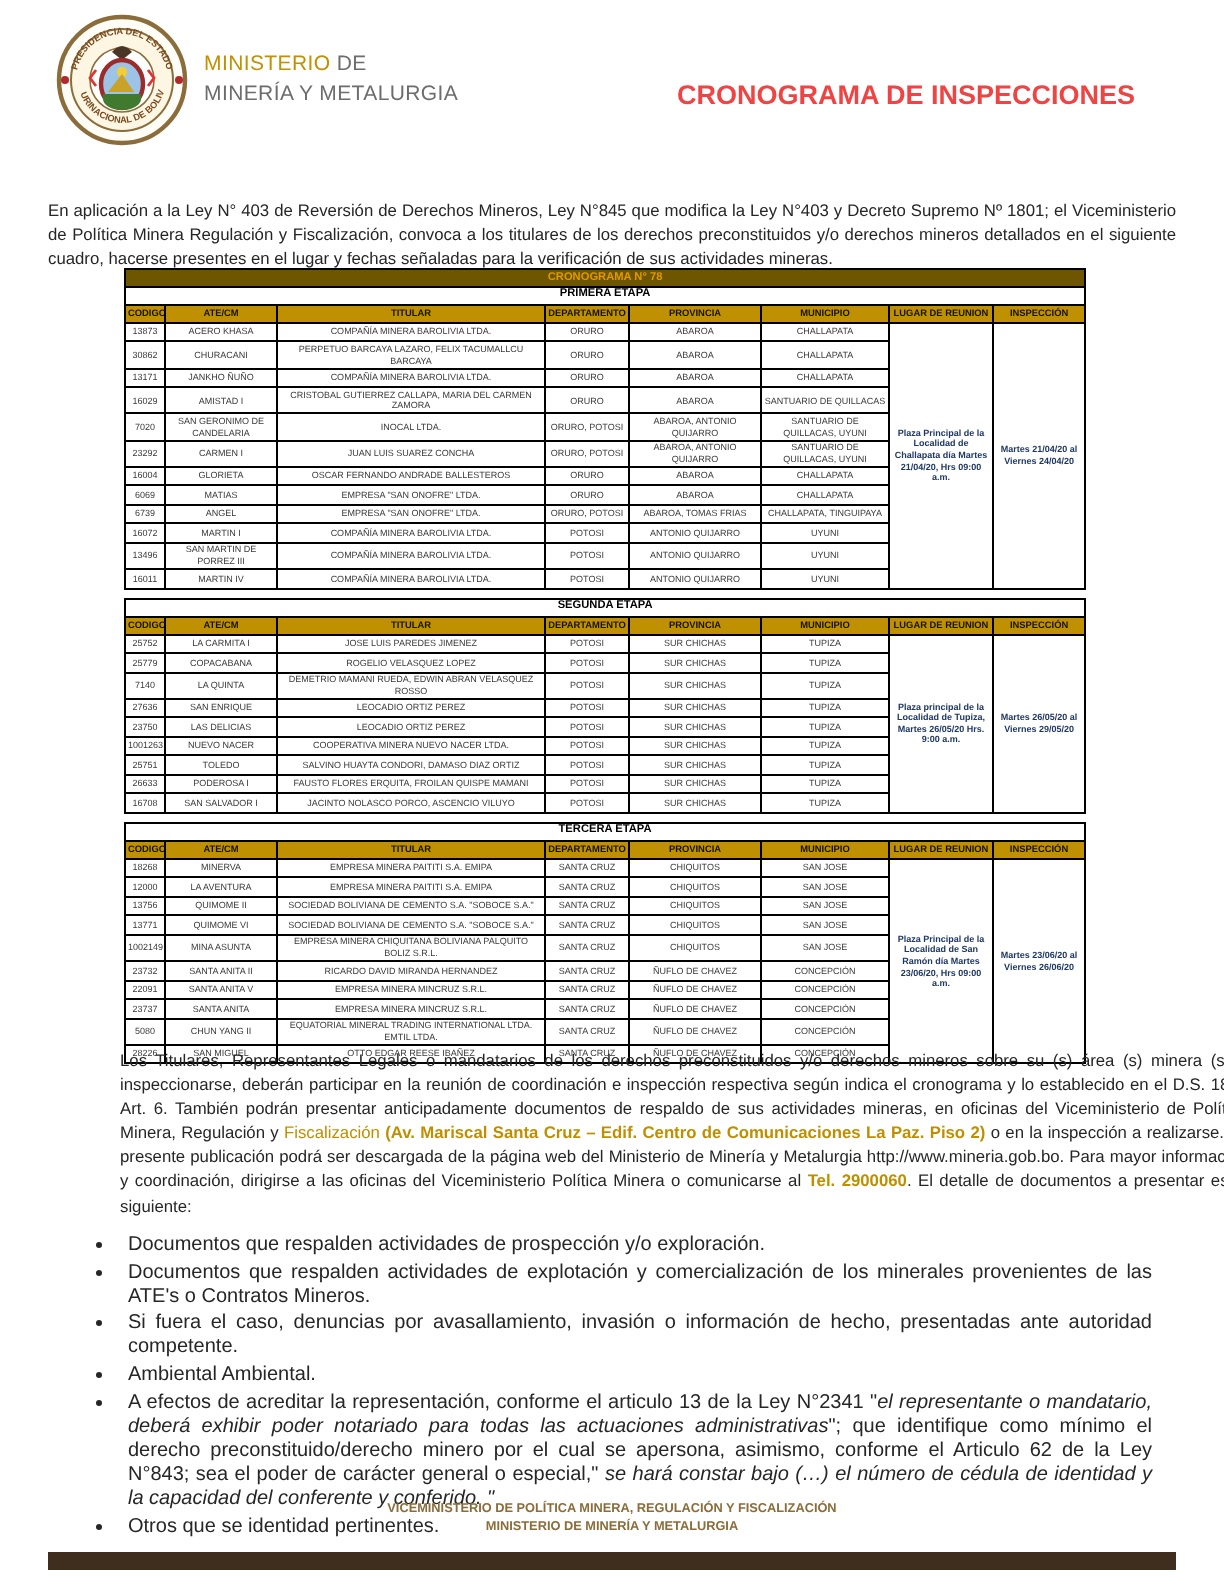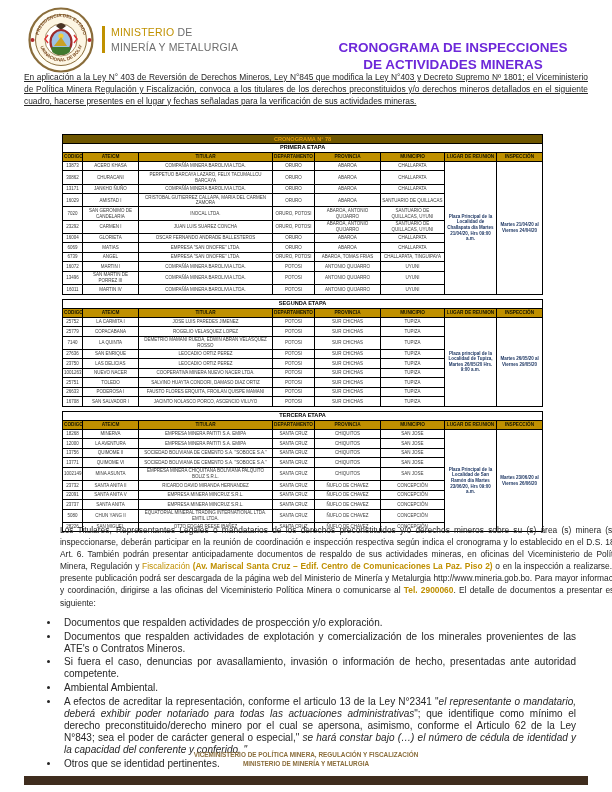--- a/index.html
+++ b/index.html
@@ -2,32 +2,32 @@
 <html><head>
 <meta charset="utf-8">
 <style>
   html,body{margin:0;padding:0;background:#e8e8e8;}
   *{box-sizing:border-box;}
   .page{position:relative;width:612px;height:792px;margin:0 auto;background:#fff;overflow:hidden;
         font-family:"Liberation Sans", sans-serif;color:#262626;}
 
   
   .seal{position:absolute;left:28px;top:5px;}
-  .wordmark{position:absolute;left:102px;top:26px;display:flex;align-items:stretch;}
+  .wordmark{position:absolute;left:102px;top:26px;display:flex;align-items:stretch;flex-direction:column;}
   .gold-bar{width:3px;background:#c09100;margin-right:6px;}
   .wm-line1{font-size:10.5px;letter-spacing:.2px;}
   .wm-line1 .gold{color:#c09100;}
   .wm-line1 .gray, .wm-line2{color:#6d6d6d;}
   .wm-line2{font-size:10.5px;margin-top:3px;letter-spacing:.2px;}
   .doc-title{position:absolute;left:318px;top:39px;width:270px;text-align:center;
-             font-weight:bold;font-size:13.5px;line-height:17px;color:#6d28d9;}
+             font-weight:bold;font-size:13.5px;line-height:17px;color:#ef4444;}
 
   
-  .intro{position:absolute;left:24px;top:72px;width:564px;font-size:8.4px;line-height:11.8px;
-         text-align:justify;text-decoration:underline;}
+  .intro{position:absolute;left:24px;top:100px;width:564px;font-size:8.4px;line-height:11.8px;
+         text-align:justify;}
 
   
   #tables{position:absolute;left:0;top:134px;width:612px;}
   table.tbl{border-collapse:collapse;table-layout:fixed;width:466px;margin:0 0 4px 62px;
             font-size:4.5px;color:#3a3a3a;}
   table.tbl td{border:0.8px solid #000;text-align:center;vertical-align:middle;
                padding:0.5px 1px;overflow:hidden;line-height:1.25;height:9.5px;}
   table.tbl tr.banner td{background:#6e5600;color:#e09900;font-weight:bold;font-size:5.6px;height:8px;border-color:#000;}
   table.tbl tr.etapa td{background:#fff;color:#000;font-weight:bold;font-size:5.6px;height:7px;}
   table.tbl tr.hdr td{background:#bf9000;color:#141400;font-weight:bold;font-size:4.7px;height:9px;}
@@ -85,21 +85,20 @@
       <div class="wm-line1">
         <span class="gold">MINISTERIO</span>
         <span class="gray">DE</span>
       </div>
       <div class="wm-line2">MINERÍA Y METALURGIA</div>
     </div>
   </div>
 
   <div class="doc-title">
     <div>CRONOGRAMA DE INSPECCIONES</div>
-    <div>DE ACTIVIDADES MINERAS</div>
   </div>
 
   <div class="intro">En aplicación a la Ley N° 403 de Reversión de Derechos Mineros, Ley N°845 que modifica la Ley N°403 y Decreto Supremo Nº 1801; el Viceministerio de Política Minera Regulación y Fiscalización, convoca a los titulares de los derechos preconstituidos y/o derechos mineros detallados en el siguiente cuadro, hacerse presentes en el lugar y fechas señaladas para la verificación de sus actividades mineras.</div>
 
   <div id="tables">
       <table class="tbl">
         <colgroup>
           <col style="width: 20px;">
           <col style="width: 56px;">
           <col style="width: 134px;">

